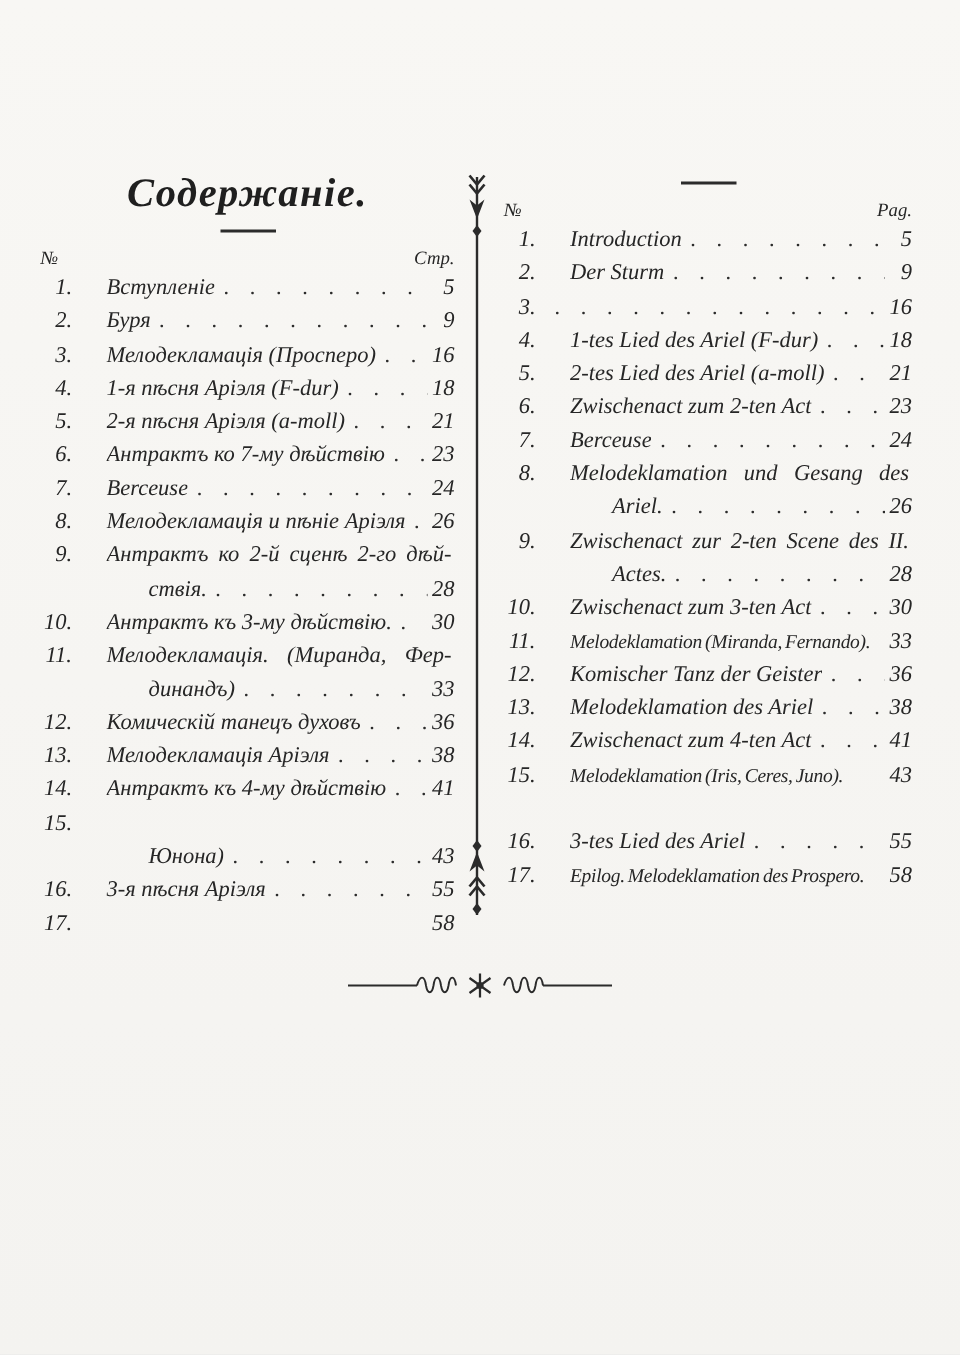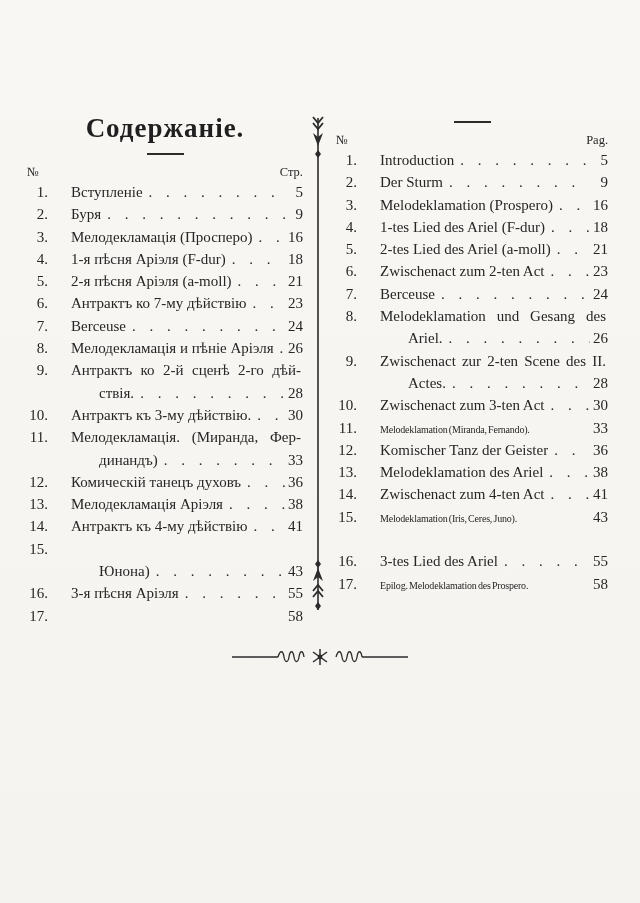--- a/index.html
+++ b/index.html
@@ -8,20 +8,21 @@
     font-family: "Liberation Serif", "DejaVu Serif", serif;
     background:#e8e8e8;
   }
   .page {
     position:relative;
     width:640px; height:903px;
     margin:0 auto;
     background:linear-gradient(#f8f7f4, #f4f3f0);
     color:#262626;
     overflow:hidden;
+    font-style:italic;
   }
   .col { position:absolute; top:112px; }
   .col-left  { left:27px;  width:276px; }
   .col-right { left:336px; width:272px; }
 
   .col h2 {
     margin:0; padding:0;
     font-size:27px; font-weight:bold;
     line-height:32px;
     text-align:center;
@@ -47,21 +48,21 @@
     display:flex; align-items:baseline;
     height:22.3px; line-height:22.3px;
     font-size:15px;
     white-space:nowrap;
   }
   .toc-gap { height:22.3px; }
 
   .num   { flex:0 0 21px; width:21px; text-align:right; padding-right:7px; }
   .title { flex:0 1 auto; min-width:0; overflow:hidden;margin-left:16px; }
   .title.indent  { padding-left:28px; }
-  .title.squeeze { font-size:10px; letter-spacing:-0.2px; word-spacing:-1px; }
+  .title.squeeze { font-size:13px; letter-spacing:-0.2px; word-spacing:-1px; }
   .title.fill    { flex:1 1 auto; text-align:justify; text-align-last:justify; padding-right:2px; }
   .leader {
     flex:1 1 0; min-width:0;
     overflow:hidden;
     letter-spacing:5px;
     padding:0 3px 0 6px;
     color:#2b2b2b;
   }
   .page-num { flex:0 0 auto; min-width:18px; margin-left:auto; text-align:right; }
 
@@ -264,21 +265,20 @@
           <div class="toc-line">
             <span class="num">2.</span>
             <span class="title">Der Sturm</span>
             <span class="leader">. . . . . . . . . . . . . . . . . . . . . . . . . . . . . .</span>
             <span class="page-num">9</span>
           </div>
         </div>
         <div class="toc-entry">
           <div class="toc-line">
             <span class="num">3.</span>
-            <span class="title">Melodeklamation (Prospero)</span>
             <span class="leader">. . . . . . . . . . . . . . . . . . . . . . . . . . . . . .</span>
             <span class="page-num">16</span>
           </div>
         </div>
         <div class="toc-entry">
           <div class="toc-line">
             <span class="num">4.</span>
             <span class="title">1-tes Lied des Ariel (F-dur)</span>
             <span class="leader">. . . . . . . . . . . . . . . . . . . . . . . . . . . . . .</span>
             <span class="page-num">18</span>

